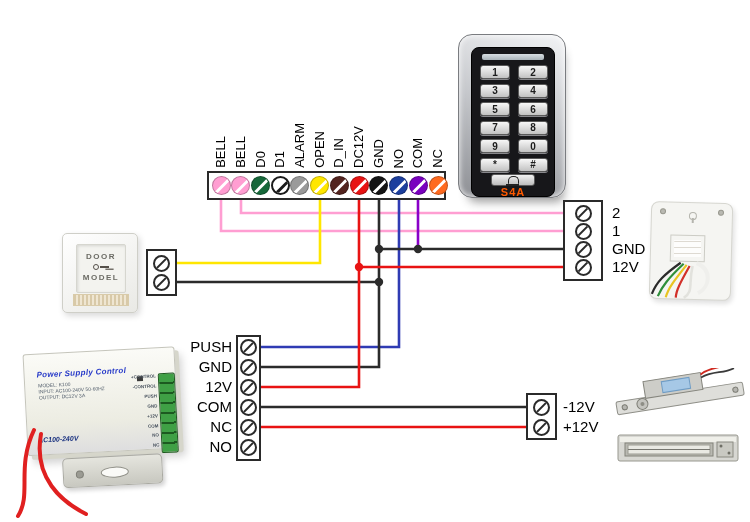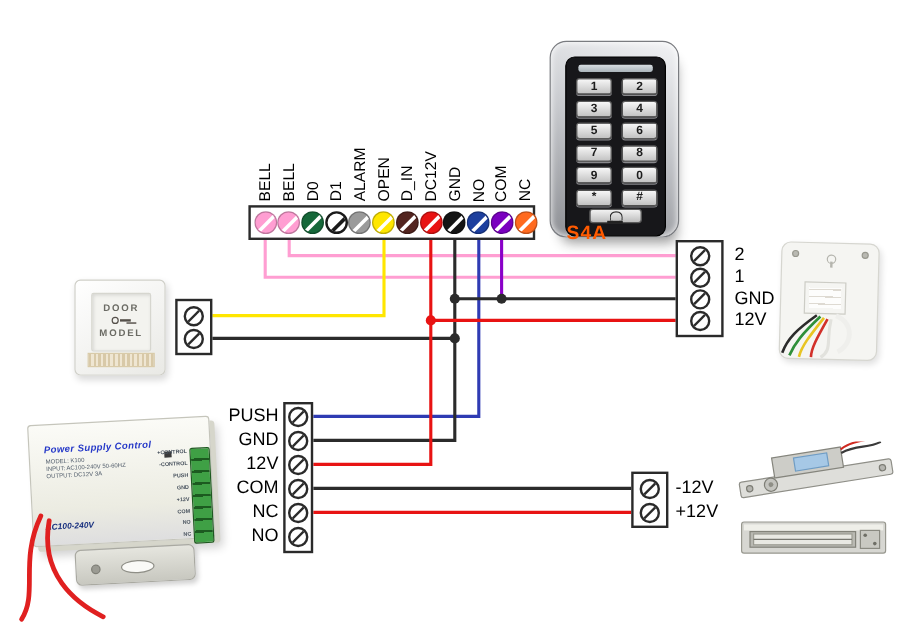--- a/index.html
+++ b/index.html
@@ -47,22 +47,22 @@
   .keys{position:absolute;left:8px;top:17px;width:68px;display:flex;flex-wrap:wrap;gap:4.5px 8px;}
   .key{width:30px;height:14px;box-sizing:border-box;border:1px solid #5a5a5a;border-radius:3px;
        background:linear-gradient(180deg,#f7f7f7,#c2c2c2);box-shadow:0 1px 0 #88888c;
        display:flex;align-items:center;justify-content:center;font-size:10px;font-weight:bold;color:#1d1d1d;}
   .bell-key{position:absolute;left:19px;top:126px;width:44px;height:12px;box-sizing:border-box;border:1px solid #5a5a5a;
             border-radius:3px;background:linear-gradient(180deg,#f2f2f2,#bdbdbd);
             display:flex;align-items:center;justify-content:center;}
   .bell-glyph{display:inline-block;width:9px;height:7px;border:1.5px solid #222;border-bottom:none;
               border-radius:5px 5px 1px 1px;position:relative;margin-top:-1px;}
   .bell-glyph::after{content:'';position:absolute;left:-3px;bottom:-2px;width:13px;height:1.8px;background:#222;}
-  .keypad-model{position:absolute;left:0;top:138px;width:100%;
-                font-size:16px;font-weight:bold;color:#ff5a00;letter-spacing:1px;}
+  .keypad-model{position:absolute;left:0;top:138px;width:100%;text-align:center;
+                font-size:11px;font-weight:bold;color:#ff5a00;letter-spacing:1px;}
 
   
   .doorbell{position:absolute;left:650px;top:202px;width:80px;height:96px;z-index:2;transform:rotate(1.5deg);
             background:#f5f5f2;border:1px solid #d6d6d0;border-radius:8px;box-shadow:2px 3px 5px rgba(0,0,0,.12);}
   .doorbell .screwdot{position:absolute;width:4px;height:4px;border-radius:50%;background:#b9b9b2;border:1px solid #98988f;}
   .doorbell .keyhole{position:absolute;left:37px;top:9px;width:6px;height:6px;border-radius:50%;border:1.5px solid #b5b5ae;}
   .doorbell .keyhole::after{content:'';position:absolute;left:2px;top:5px;width:1.6px;height:5px;background:#b5b5ae;}
   .doorbell .label{position:absolute;left:19px;top:32px;width:35px;height:27px;background:#fdfdfc;border:1px solid #ccccc5;
                    background-image:repeating-linear-gradient(180deg,transparent 0 5px,#dedad2 5px 6px);
                    background-clip:content-box;padding:4px 3px;box-sizing:border-box;}

